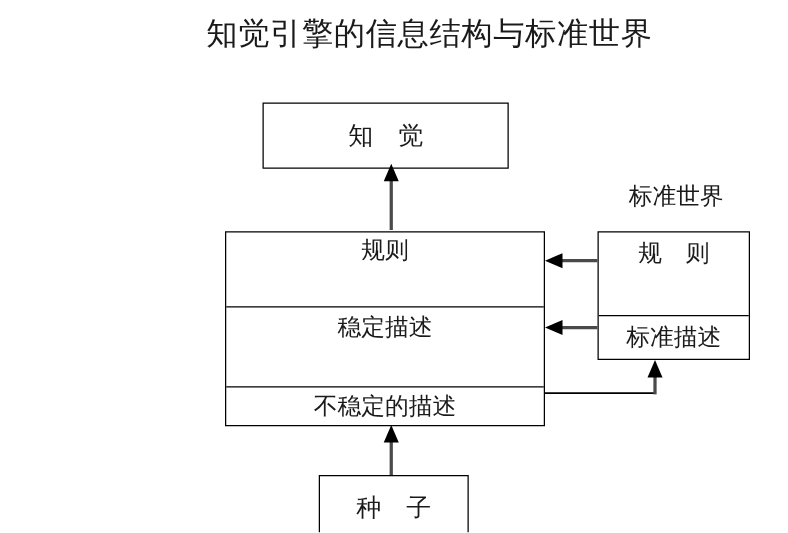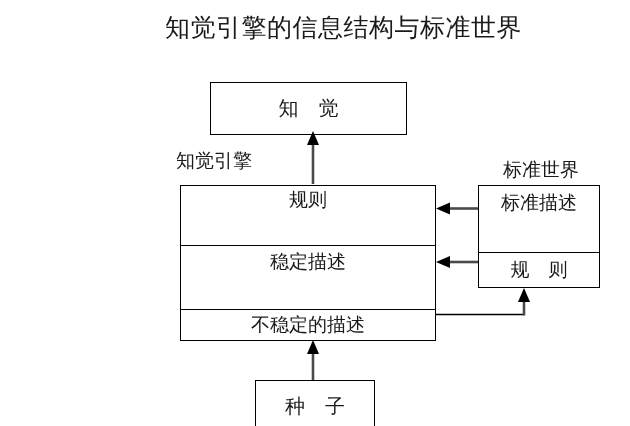--- a/index.html
+++ b/index.html
@@ -21,21 +21,21 @@
   .title{
     position:absolute;left:165px;top:14px;
     font-size:25px;line-height:1.15;letter-spacing:0.5px;
     white-space:nowrap;
   }
   .caption{
     position:absolute;
     font-size:19px;line-height:1.1;white-space:nowrap;
   }
   .caption.engine{left:176px;top:151px;}
-  .caption.standard{left:503px;top:148px;margin-top:12px;}
+  .caption.standard{left:503px;top:148px;}
   .box{
     position:absolute;
     border:1px solid var(--border);
     background:var(--bg);
     box-sizing:border-box;
     display:flex;align-items:center;justify-content:center;
     font-size:20px;
   }
   .box.perception{left:210px;top:82px;width:197px;height:53px;}
   .box.seed{left:255px;top:380px;width:120px;height:52px;}
@@ -69,32 +69,31 @@
 <body>
 
 <div class="canvas">
 
   <div class="title">知觉引擎的信息结构与标准世界</div>
 
   <div class="box perception">
     <span>知　觉</span>
   </div>
 
-  <div class="caption engine">知觉引擎</div>
   <div class="caption standard">标准世界</div>
 
   <div class="stack engine">
     <div class="row r1">规则</div>
     <div class="row r2">稳定描述</div>
     <div class="row r3">不稳定的描述</div>
   </div>
 
   <div class="stack standard">
+    <div class="row">规　则</div>
     <div class="row">标准描述</div>
-    <div class="row">规　则</div>
   </div>
 
   <div class="box seed">
     <span>种　子</span>
   </div>
 
   <svg class="connectors" viewBox="0 0 630 426" xmlns="http://www.w3.org/2000/svg">
 
     <g>
       <line class="conn-line" x1="313" y1="184" x2="313" y2="143"></line>

